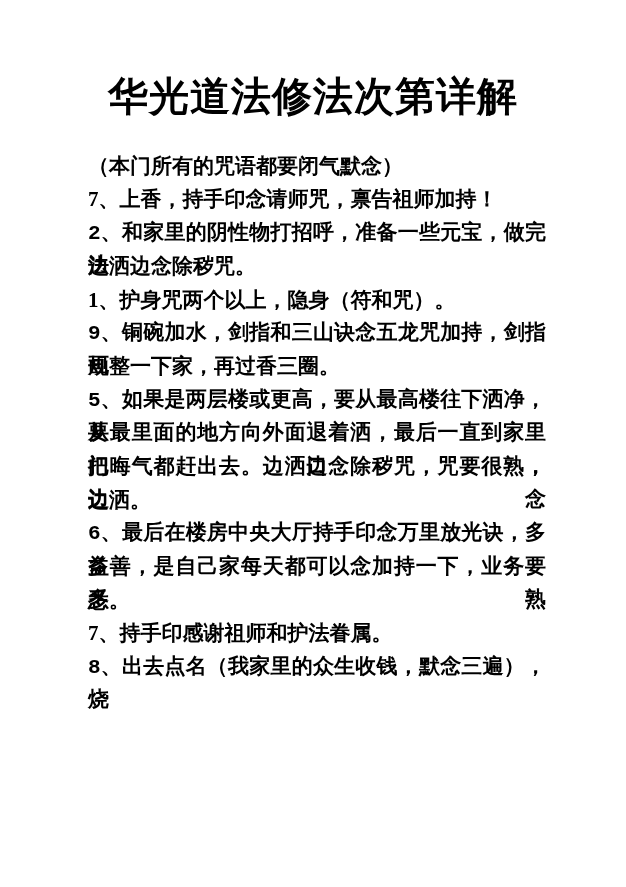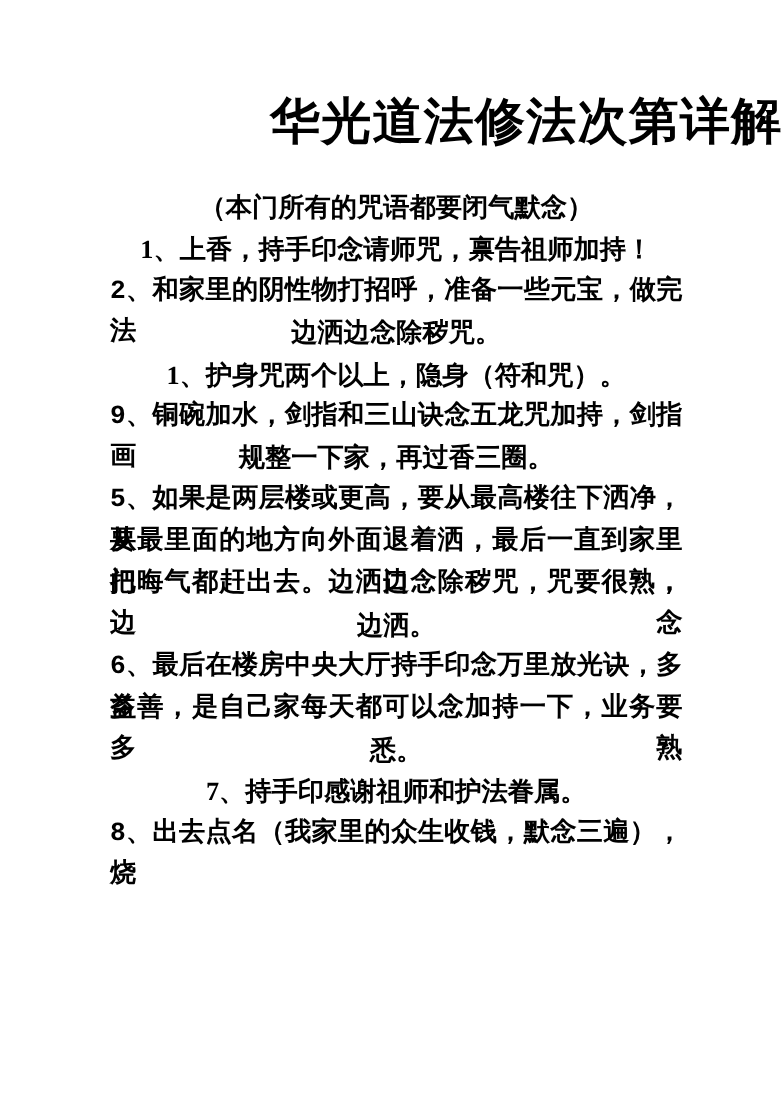--- a/index.html
+++ b/index.html
@@ -15,57 +15,57 @@
     color: #000000;
     font-family: "Liberation Serif", "DejaVu Serif", serif;
     overflow: hidden;
   }
   .doc-title {
     position: absolute;
     top: 70px;
     left: 0;
     width: 100%;
     margin: 0;
-    text-align: right;
+    text-align: center;
     font-size: 40px;
     line-height: 54px;
     font-weight: bold;
     letter-spacing: 1px;
     white-space: nowrap;
   }
   .doc-body {
     position: absolute;
     top: 150px;
     left: 88px;
     width: 458px;
     font-size: 21px;
     font-weight: bold;
   }
   .line {
     height: 33.4px;
     line-height: 33.4px;
-    text-align: center;
+    text-align: left;
     white-space: nowrap;
     overflow: visible;
   }
   .line.full {
     white-space: normal;
     text-align: justify;
     text-align-last: justify;
     font-family: Liberation Mono, monospace;
   }
 </style>
 </head>
 <body>
 
 <div class="page">
   <h1 class="doc-title">华光道法修法次第详解</h1>
   <div class="doc-body">
     <div class="line">（本门所有的咒语都要闭气默念）</div>
-    <div class="line">1、上香，持手印念请师咒，禀告祖师加持！</div>
+    <div class="line">7、上香，持手印念请师咒，禀告祖师加持！</div>
     <div class="line full">2、和家里的阴性物打招呼，准备一些元宝，做完法</div>
     <div class="line">边洒边念除秽咒。</div>
     <div class="line">1、护身咒两个以上，隐身（符和咒）。</div>
     <div class="line full">9、铜碗加水，剑指和三山诀念五龙咒加持，剑指画</div>
     <div class="line">规整一下家，再过香三圈。</div>
     <div class="line full">5、如果是两层楼或更高，要从最高楼往下洒净，要</div>
     <div class="line full">从最里面的地方向外面退着洒，最后一直到家里门口，</div>
     <div class="line full">把晦气都赶出去。边洒边念除秽咒，咒要很熟，边念</div>
     <div class="line">边洒。</div>
     <div class="line full">6、最后在楼房中央大厅持手印念万里放光诀，多多</div>

